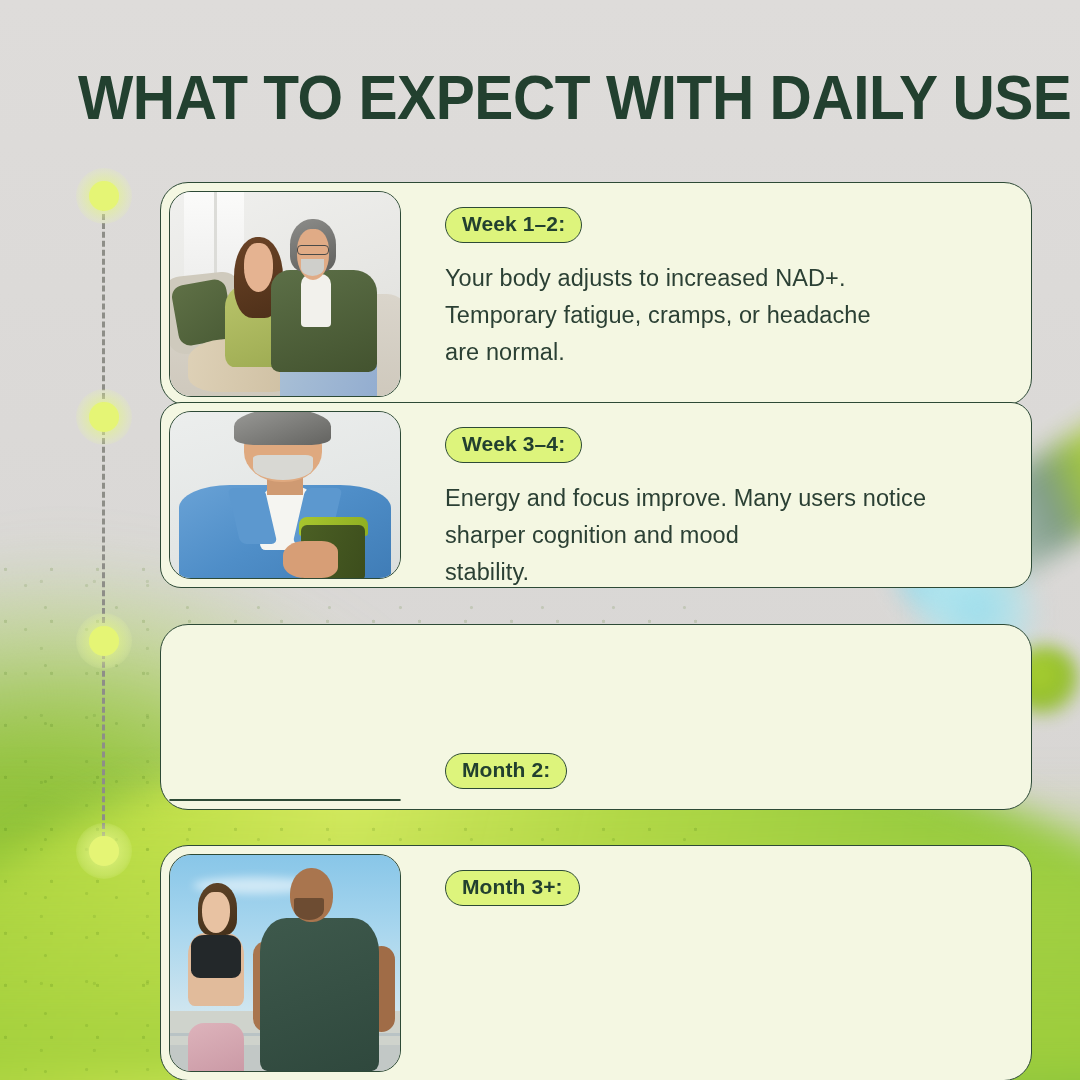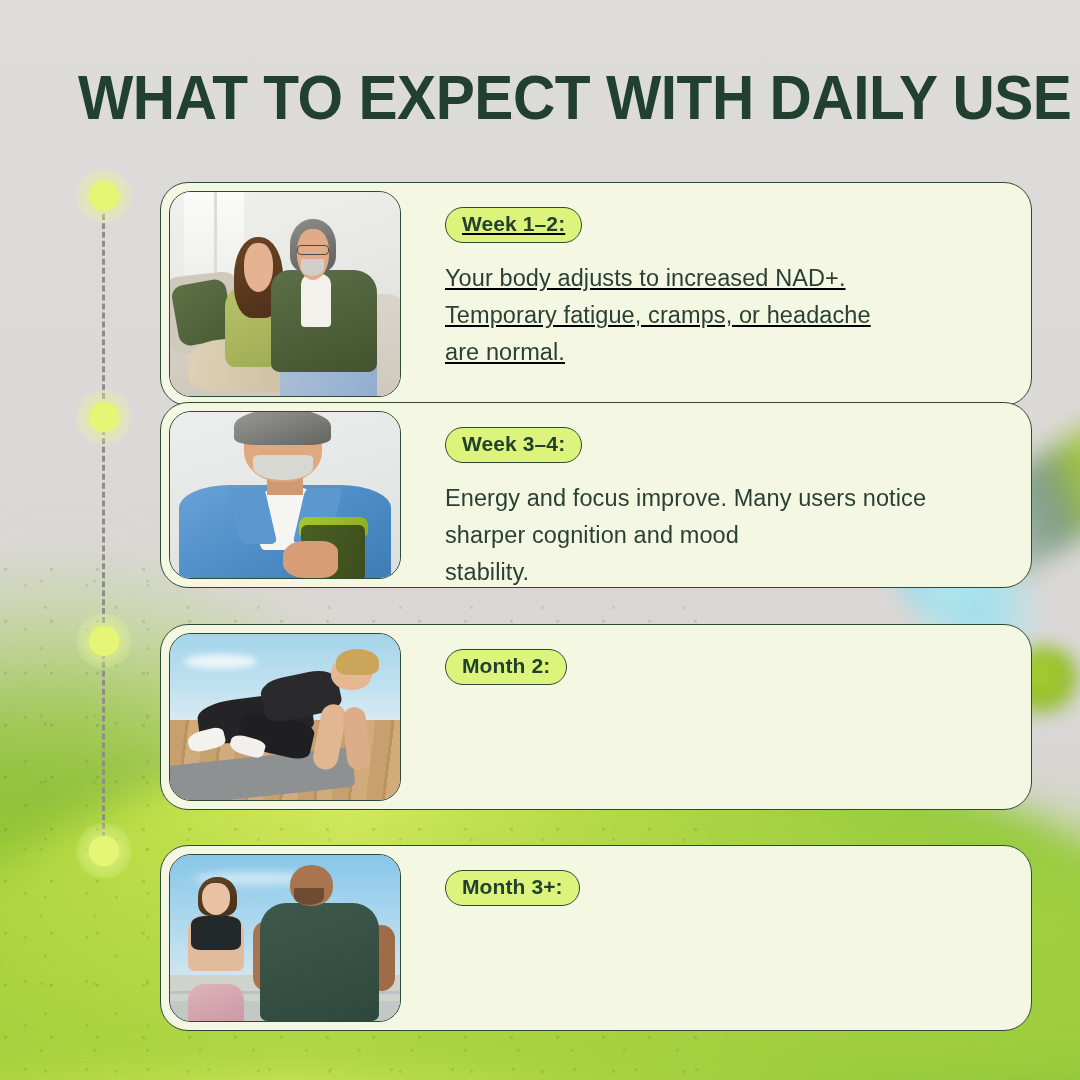--- a/index.html
+++ b/index.html
@@ -295,21 +295,21 @@
   <h1 class="title">WHAT TO EXPECT WITH DAILY USE</h1>
 
   <div class="timeline">
     <div class="timeline-line"></div>
     <div class="tl-dot" style="left:104px; top:196px;"></div>
     <div class="tl-dot" style="left:104px; top:417px;"></div>
     <div class="tl-dot" style="left:104px; top:641px;"></div>
     <div class="tl-dot" style="left:104px; top:851px;"></div>
   </div>
 
-  <div class="card" style="top:182px; height:224px;text-decoration:underline;">
+  <div class="card" style="top:182px; height:224px;">
     <div class="card-photo">
       <div class="ph">
         <div class="p1-wall"></div>
           <div class="p1-window"></div>
           <div class="p1-windowbar"></div>
         <div class="p1-couch"></div>
           <div class="p1-cushion"></div>
           <div class="p1-pillow"></div>
         <div class="p1-w-legs"></div>
           <div class="p1-w-body"></div>
@@ -325,21 +325,21 @@
       </div>
     </div>
     <div class="card-body">
       <span class="badge">Week 1–2:</span>
       <p class="card-text">Your body adjusts to increased NAD+.
 Temporary fatigue, cramps, or headache
 are normal.</p>
     </div>
   </div>
 
-  <div class="card" style="top:402px; height:186px;">
+  <div class="card" style="top:402px; height:186px;border-radius:21px;">
     <div class="card-photo">
       <div class="ph">
         <div class="p2-bg"></div>
         <div class="p2-blazer"></div>
           <div class="p2-shirt"></div>
         <div class="p2-lapelL"></div>
           <div class="p2-lapelR"></div>
         <div class="p2-neck"></div>
         <div class="p2-face"></div>
           <div class="p2-hair"></div>
@@ -350,21 +350,21 @@
       </div>
     </div>
     <div class="card-body">
       <span class="badge">Week 3–4:</span>
       <p class="card-text">Energy and focus improve. Many users notice
 sharper cognition and mood
 stability.</p>
     </div>
   </div>
 
-  <div class="card" style="top:624px; height:186px;">
+  <div class="card" style="top:624px; height:186px;align-items:flex-end;">
     <div class="card-photo">
       <div class="ph">
         <div class="p3-sky"></div>
           <div class="p3-cloud"></div>
         <div class="p3-deck"></div>
           <div class="p3-mat"></div>
         <div class="p3-legs"></div>
           <div class="p3-leg2"></div>
         <div class="p3-shoe1"></div>
           <div class="p3-shoe2"></div>
@@ -373,21 +373,21 @@
           <div class="p3-armR"></div>
         <div class="p3-head"></div>
           <div class="p3-hair"></div>
       </div>
     </div>
     <div class="card-body">
       <span class="badge">Month 2:</span>
     </div>
   </div>
 
-  <div class="card" style="top:845px; height:186px;">
+  <div class="card" style="top:845px; height:236px;">
     <div class="card-photo">
       <div class="ph">
         <div class="p4-sky"></div>
           <div class="p4-cloud"></div>
         <div class="p4-rail"></div>
           <div class="p4-rail2"></div>
           <div class="p4-ground"></div>
         <div class="p4-w-pants"></div>
           <div class="p4-w-body"></div>
           <div class="p4-w-top"></div>

